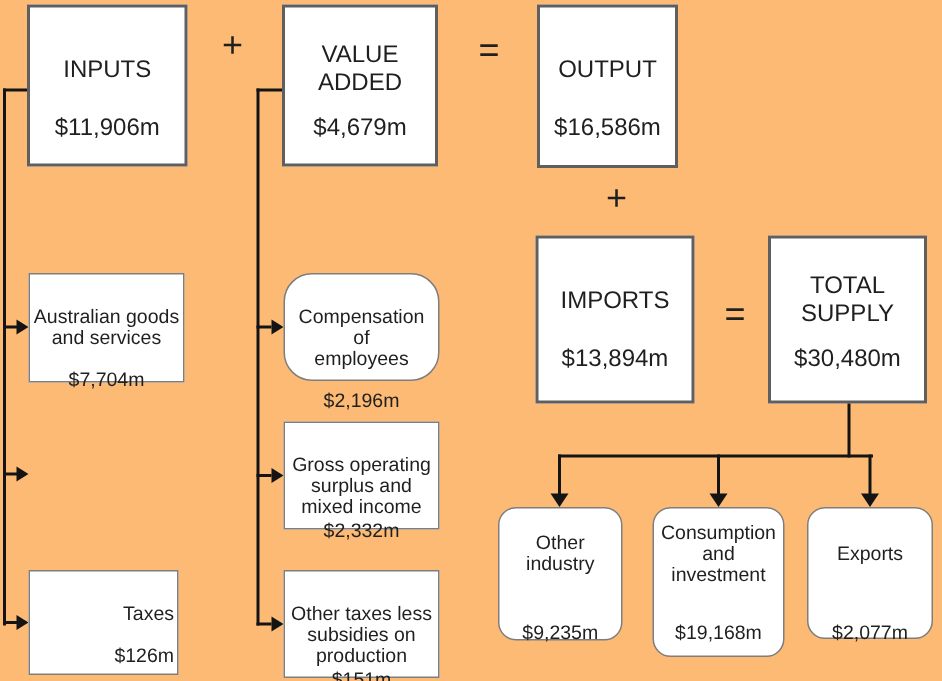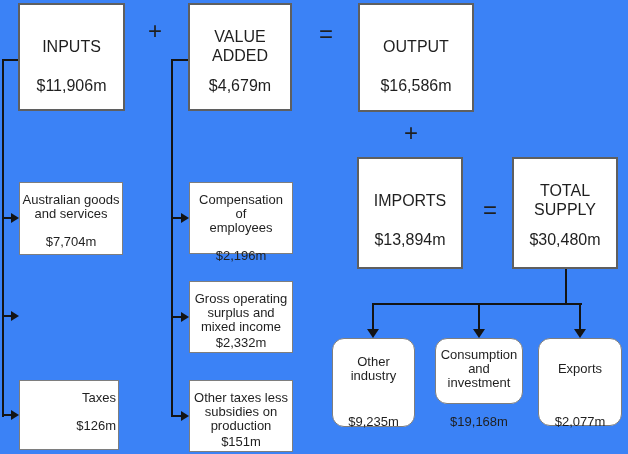--- a/index.html
+++ b/index.html
@@ -1,28 +1,28 @@
 <!DOCTYPE html>
 <html><head>
 <meta charset="utf-8">
 <style>
   * { margin:0; padding:0; box-sizing:border-box; }
   html,body { background:#ffffff; }
   body { font-family:"Liberation Sans", sans-serif; color:#1f1f1f; }
-  .canvas { position:relative; width:628px; height:454px; background:#3b82f6; overflow:hidden; }
+  .canvas { position:relative; width:628px; height:454px; background:#fdba74; overflow:hidden; }
 
   .box { position:absolute; display:flex; flex-direction:column; align-items:center;
          text-align:center; background:#ffffff; }
 
   .lbox { border:2px solid #5f5f5f; padding-top:20px; font-size:16px; }
   .lbox .title { min-height:42px; display:flex; align-items:center; justify-content:center;
                  line-height:19px; white-space:pre-line; }
   .lbox .value { margin-top:10px; }
 
-  .sbox { border:1px solid #7e7e7e; padding:10px 2px 0; font-size:13px; line-height:14px; }
+  .sbox { border:1px solid #7e7e7e; padding:21px 2px 0; font-size:13px; line-height:14px; }
   .sbox .title { white-space:pre-line; }
   .sbox .value.gap { margin-top:14px; }
   .sbox .value.tight { margin-top:2px; }
 
   .rbox { border:1px solid #7e7e7e; border-radius:12px; padding:8px 2px 4px;
           font-size:13px; line-height:14px; }
   .rbox .title { min-height:44px; display:flex; align-items:center; justify-content:center;
                  white-space:pre-line; }
   .rbox .value { margin-top:24px; }
 
@@ -50,21 +50,21 @@
   <div class="op" style="left:140px;top:16px;">+</div>
 
   <div class="box lbox" style="left:188px;top:3px;width:104px;height:108px;">
     <div class="title">VALUE
 ADDED</div>
     <div class="value">$4,679m</div>
   </div>
 
   <div class="op" style="left:311px;top:19px;">=</div>
 
-  <div class="box lbox" style="left:358px;top:3px;width:116px;height:109px;">
+  <div class="box lbox" style="left:358px;top:3px;width:94px;height:109px;">
     <div class="title">OUTPUT</div>
     <div class="value">$16,586m</div>
   </div>
 
   <div class="op" style="left:396px;top:118px;">+</div>
 
   <div class="box lbox" style="left:357px;top:157px;width:106px;height:112px;">
     <div class="title">IMPORTS</div>
     <div class="value">$13,894m</div>
   </div>
@@ -102,21 +102,21 @@
   <div class="hline" style="left:171px;top:59px;width:17px;height:2px;"></div>
   <div class="vline" style="left:171px;top:59px;width:2px;height:358px;"></div>
 
   <div class="hline" style="left:171px;top:217px;width:10px;height:2px;"></div>
   <div class="ah-right" style="left:181px;top:213px;"></div>
   <div class="hline" style="left:171px;top:316px;width:10px;height:2px;"></div>
   <div class="ah-right" style="left:181px;top:312px;"></div>
   <div class="hline" style="left:171px;top:415px;width:10px;height:2px;"></div>
   <div class="ah-right" style="left:181px;top:411px;"></div>
 
-  <div class="box sbox" style="left:189px;top:182px;width:104px;height:72px;">
+  <div class="box sbox" style="left:189px;top:182px;width:104px;height:72px;border-radius:19px;">
     <div class="title">Compensation of
 employees</div>
     <div class="value gap">$2,196m</div>
   </div>
 
   <div class="box sbox" style="left:189px;top:281px;width:104px;height:72px;">
     <div class="title">Gross operating
 surplus and
 mixed income</div>
     <div class="value tight">$2,332m</div>
@@ -138,21 +138,21 @@
   <div class="ah-down" style="left:473px;top:329px;"></div>
   <div class="vline" style="left:579px;top:303px;width:2px;height:27px;"></div>
   <div class="ah-down" style="left:574px;top:329px;"></div>
 
   <div class="box rbox" style="left:332px;top:338px;width:83px;height:89px;">
     <div class="title">Other
 industry</div>
     <div class="value">$9,235m</div>
   </div>
 
-  <div class="box rbox" style="left:435px;top:338px;width:88px;height:66px;">
+  <div class="box rbox" style="left:435px;top:338px;width:88px;height:100px;">
     <div class="title">Consumption
 and
 investment</div>
     <div class="value">$19,168m</div>
   </div>
 
   <div class="box rbox" style="left:538px;top:338px;width:84px;height:88px;">
     <div class="title">Exports</div>
     <div class="value">$2,077m</div>
   </div>

